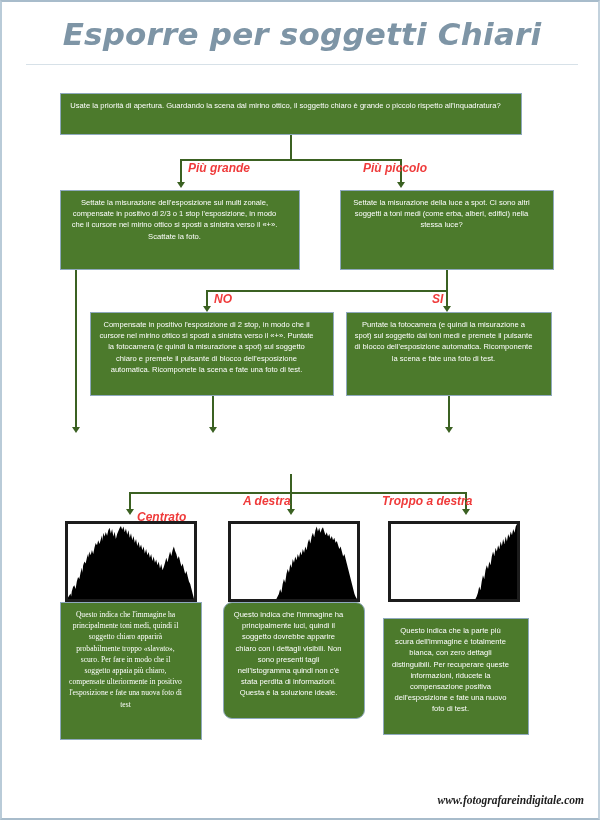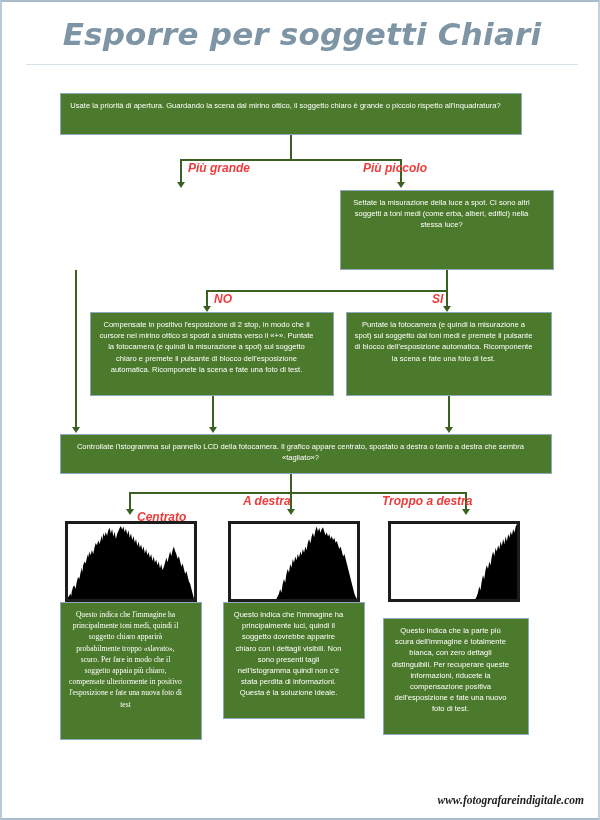--- a/index.html
+++ b/index.html
@@ -123,20 +123,21 @@
   <div class="vline" style="left:288px; top:133px; height:25px;"></div>
   <div class="hline" style="left:178px; top:157px; width:222px;"></div>
   <div class="vline" style="left:178px; top:157px; height:24px;"></div>
   <div class="vline" style="left:398px; top:157px; height:24px;"></div>
   <div class="arrow" style="left:175px; top:180px;"></div>
   <div class="arrow" style="left:395px; top:180px;"></div>
 
   <div class="blabel" style="left:186px; top:159px;">Più grande</div>
   <div class="blabel" style="left:361px; top:159px;">Più piccolo</div>
 
+  <div class="gbox" style="left:58px; top:188px; width:240px; height:80px;">Settate la misurazione dell'esposizione sul multi zonale, compensate in positivo di 2/3 o 1 stop l'esposizione, in modo che il cursore nel mirino ottico si sposti a sinistra verso il «+». Scattate la foto.</div>
   <div class="gbox" style="left:338px; top:188px; width:214px; height:80px;">Settate la misurazione della luce a spot. Ci sono altri soggetti a toni medi (come erba, alberi, edifici) nella stessa luce?</div>
 
   <div class="vline" style="left:73px; top:268px; height:158px;"></div>
   <div class="arrow" style="left:70px; top:425px;"></div>
 
   <div class="vline" style="left:444px; top:268px; height:22px;"></div>
   <div class="hline" style="left:204px; top:288px; width:242px;"></div>
   <div class="vline" style="left:204px; top:288px; height:18px;"></div>
   <div class="vline" style="left:444px; top:288px; height:18px;"></div>
   <div class="arrow" style="left:201px; top:304px;"></div>
@@ -146,21 +147,20 @@
   <div class="blabel" style="left:430px; top:290px;">SI</div>
 
   <div class="gbox" style="left:88px; top:310px; width:244px; height:84px;">Compensate in positivo l'esposizione di 2 stop, in modo che il cursore nel mirino ottico si sposti a sinistra verso il «+».  Puntate la fotocamera (e quindi la misurazione a spot) sul soggetto chiaro e premete il pulsante di blocco dell'esposizione automatica. Ricomponete la scena e fate una foto di test.</div>
   <div class="gbox" style="left:344px; top:310px; width:206px; height:84px;">Puntate la fotocamera (e quindi la misurazione a spot) sul soggetto dai toni medi e premete il pulsante di blocco dell'esposizione automatica. Ricomponente la scena e fate una foto di test.</div>
 
   <div class="vline" style="left:210px; top:394px; height:32px;"></div>
   <div class="arrow" style="left:207px; top:425px;"></div>
   <div class="vline" style="left:446px; top:394px; height:32px;"></div>
   <div class="arrow" style="left:443px; top:425px;"></div>
 
-  <div class="gbox" style="left:58px; top:432px; width:492px; height:40px;">Controllate l'istogramma sul pannello LCD della fotocamera. Il grafico appare centrato, spostato a destra o tanto a destra che sembra «tagliato»?</div>
 
   <div class="vline" style="left:288px; top:472px; height:20px;"></div>
   <div class="hline" style="left:127px; top:490px; width:338px;"></div>
   <div class="vline" style="left:127px; top:490px; height:19px;"></div>
   <div class="vline" style="left:288px; top:490px; height:19px;"></div>
   <div class="vline" style="left:463px; top:490px; height:19px;"></div>
   <div class="arrow" style="left:124px; top:507px;"></div>
   <div class="arrow" style="left:285px; top:507px;"></div>
   <div class="arrow" style="left:460px; top:507px;"></div>
 
@@ -180,18 +180,18 @@
     </svg>
   </div>
 
   <div class="histo" style="left:386px; top:519px; width:132px; height:81px;">
     <svg viewBox="0 0 100 60" preserveAspectRatio="none">
       <polygon fill="#000000" points="0,60 67,60 68,58 69,55 70,50 71,53 72,46 73,41 74,44 75,37 76,33 77,36 78,30 79,33 80,26 81,22 82,25.6 83,19 84,22 85,17 86,20 87,14 88,17.6 89,12 90,16 91,10 92,14 93,8 94,11 95,6 96,9 97,4 98,7 99,2 100,0 100,60"></polygon>
     </svg>
   </div>
 
   <div class="gbox" style="left:58px; top:600px; width:142px; height:138px;font-family:Liberation Serif, serif;">Questo indica che l'immagine ha principalmente toni medi, quindi il soggetto chiaro apparirà probabilmente troppo «slavato», scuro. Per fare in modo che il soggetto appaia più chiaro, compensate ulteriormente in positivo l'esposizione e fate una nuova foto di test</div>
-  <div class="gbox" style="left:221px; top:600px; width:142px; height:117px;">Questo indica che l'immagine ha principalmente luci, quindi il soggetto dovrebbe apparire chiaro con i dettagli visibili. Non sono presenti tagli nell'istogramma quindi non c'è stata perdita di informazioni. Questa è la soluzione ideale.</div>
+  <div class="gbox" style="left:221px; top:600px; width:142px; height:117px;border-radius:9px;">Questo indica che l'immagine ha principalmente luci, quindi il soggetto dovrebbe apparire chiaro con i dettagli visibili. Non sono presenti tagli nell'istogramma quindi non c'è stata perdita di informazioni. Questa è la soluzione ideale.</div>
   <div class="gbox" style="left:381px; top:616px; width:146px; height:117px;">Questo indica che  la parte più scura dell'immagine è totalmente bianca, con zero dettagli distinguibili. Per recuperare queste informazioni, riducete la compensazione positiva dell'esposizione e fate una nuovo foto di test.</div>
 
   <div class="footer">www.fotografareindigitale.com</div>
 
 </div>
 
 </body></html>

